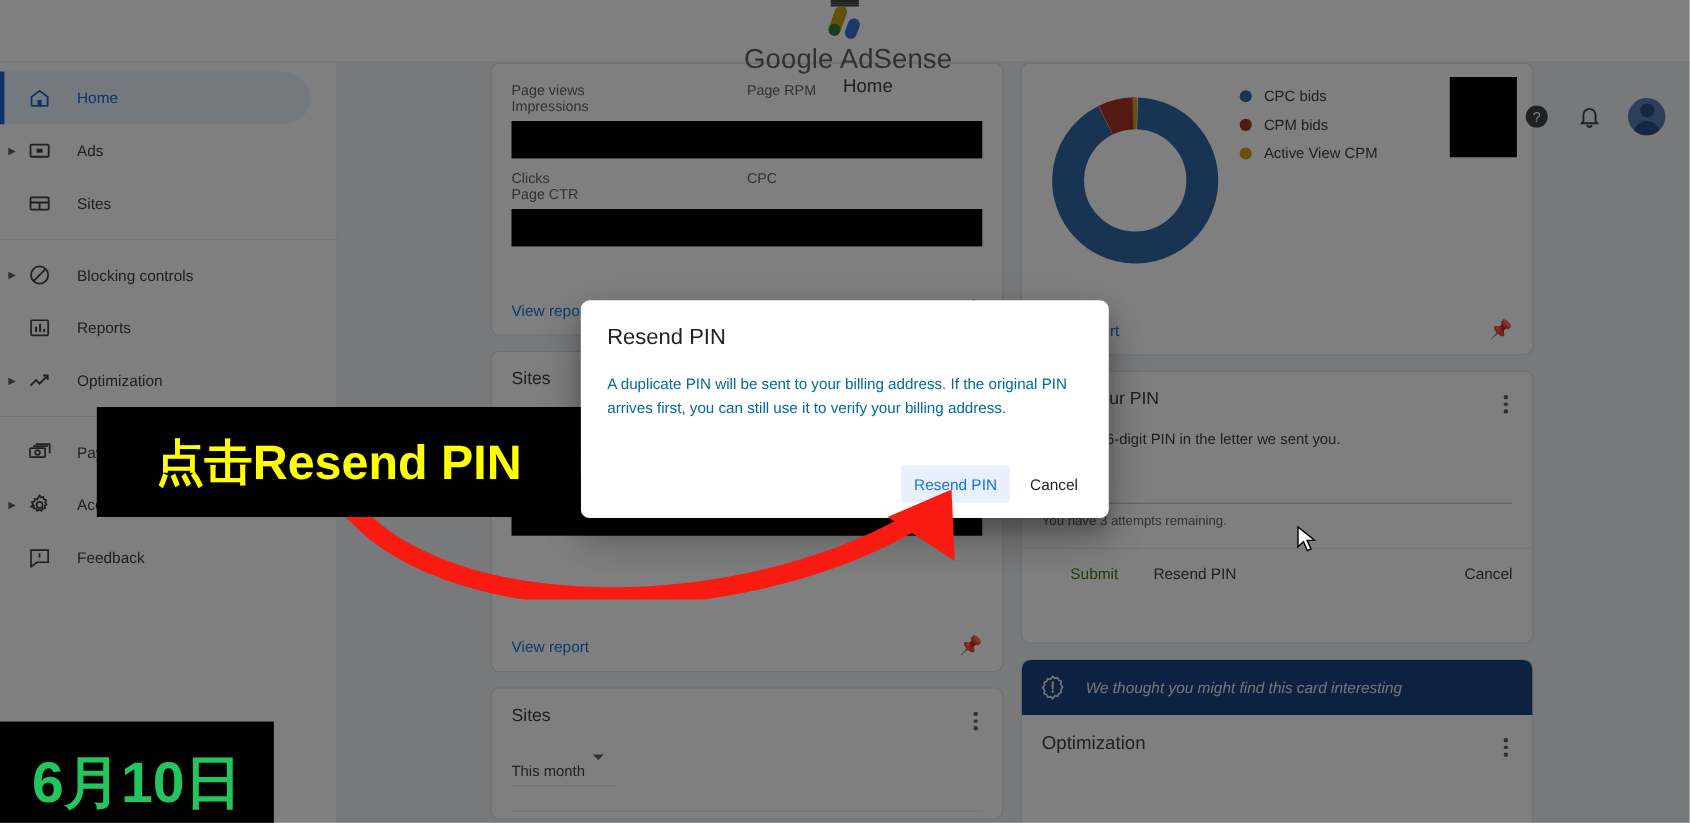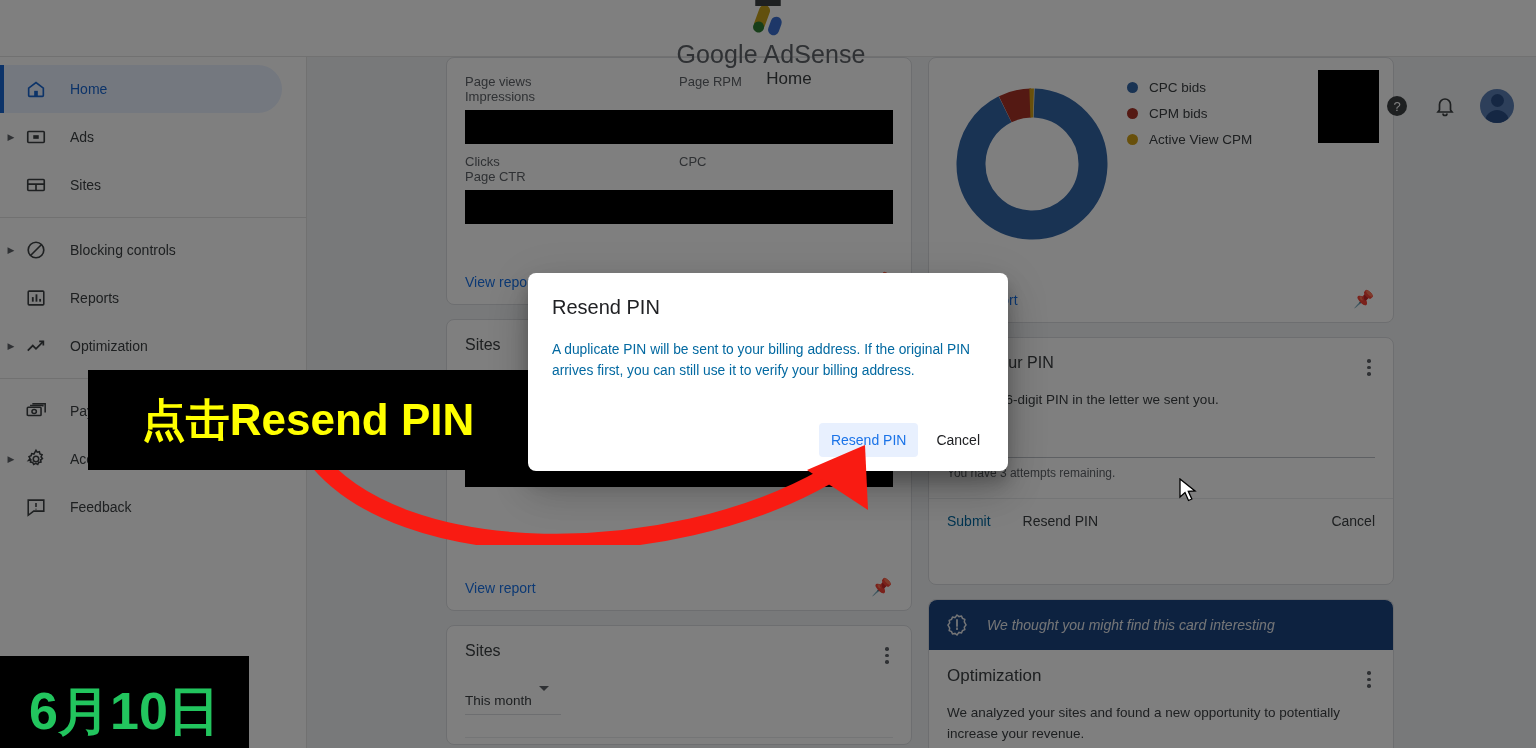--- a/index.html
+++ b/index.html
@@ -175,21 +175,21 @@
   .pin-body { padding: 0px 18px 0 18px; font-size: 13.5px; color:#3c4043; margin-top: 14px; line-height: 20px;}
   .pin-input {
     margin: 22px 18px 0 18px; border-bottom: 1px solid #bdc1c6; height: 26px;
   }
   .pin-hint { padding: 8px 18px 0 18px; font-size: 12px; color: #5f6368; }
   .pin-actions {
     display:flex; align-items:center; border-top: 1px solid #e8eaed;
     padding: 14px 18px; margin-top: 18px; gap: 32px;
   }
   .btn-flat { font-size: 14px; color: #3c4043; cursor:pointer; }
-  .btn-flat.disabled { color: #0369a1; }
+  .btn-flat.disabled { color: #4d7c0f; margin-left: 26px; }
   .btn-right { margin-left: auto; }
 
   
   .opt-banner {
     background: #1a4480; color: #e8eaed;
     border-radius: 8px 8px 0 0;
     height: 50px; display:flex; align-items:center; gap: 18px;
     padding-left: 16px;
     font-style: italic; font-size: 14px;
   }
@@ -504,21 +504,20 @@
           <span>We thought you might find this card interesting</span>
         </div>
         <div class="card-head">
           <div class="card-title" style="font-size:17px;">Optimization</div>
           <div class="kebab">
               <b></b>
               <b></b>
               <b></b>
             </div>
         </div>
-        <div class="opt-text">We analyzed your sites and found a new opportunity to potentially increase your revenue.</div>
       </div>
 
     </div>
   </div>
 </div>
 
 <div id="scrim"></div>
 
 <div class="dialog">
   <div class="dlg-title">Resend PIN</div>

